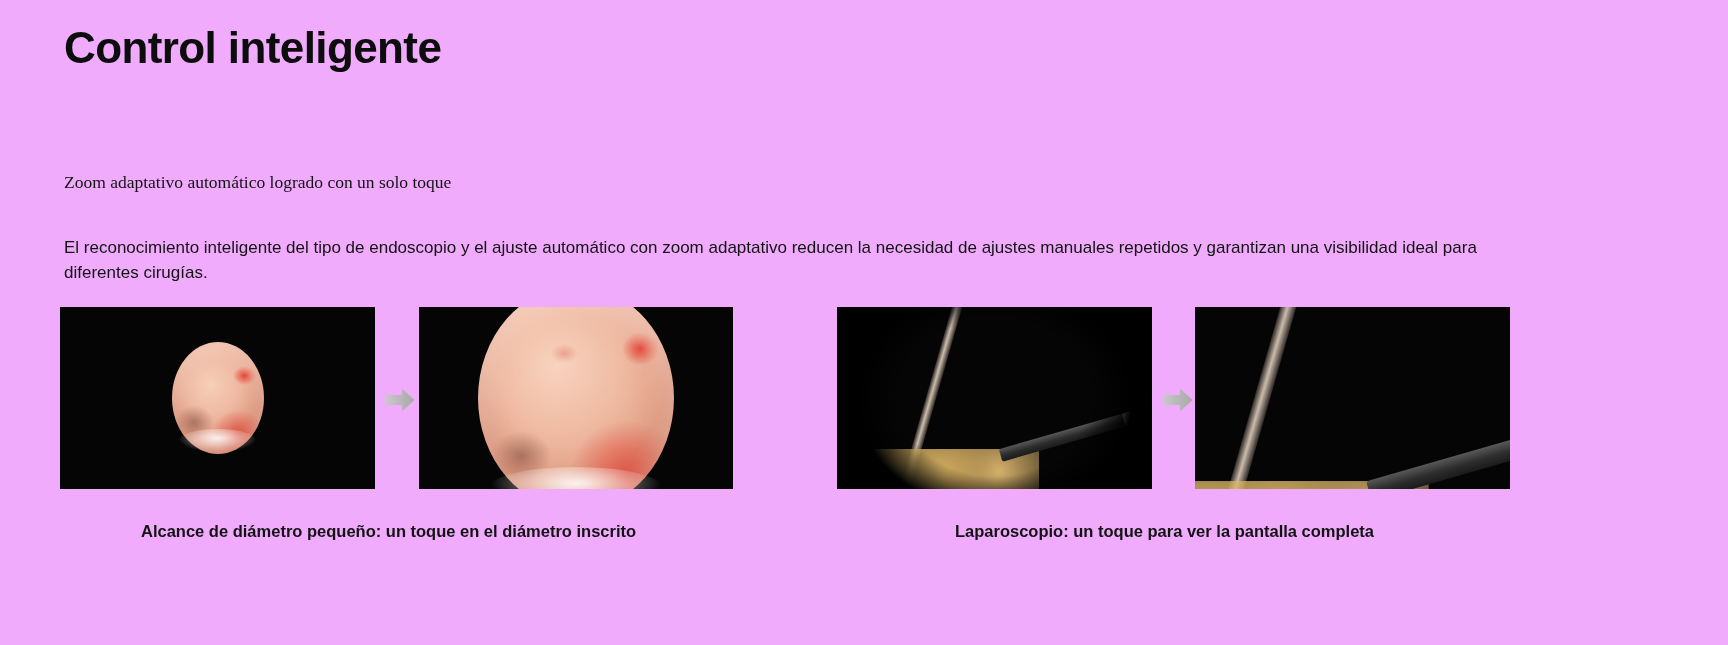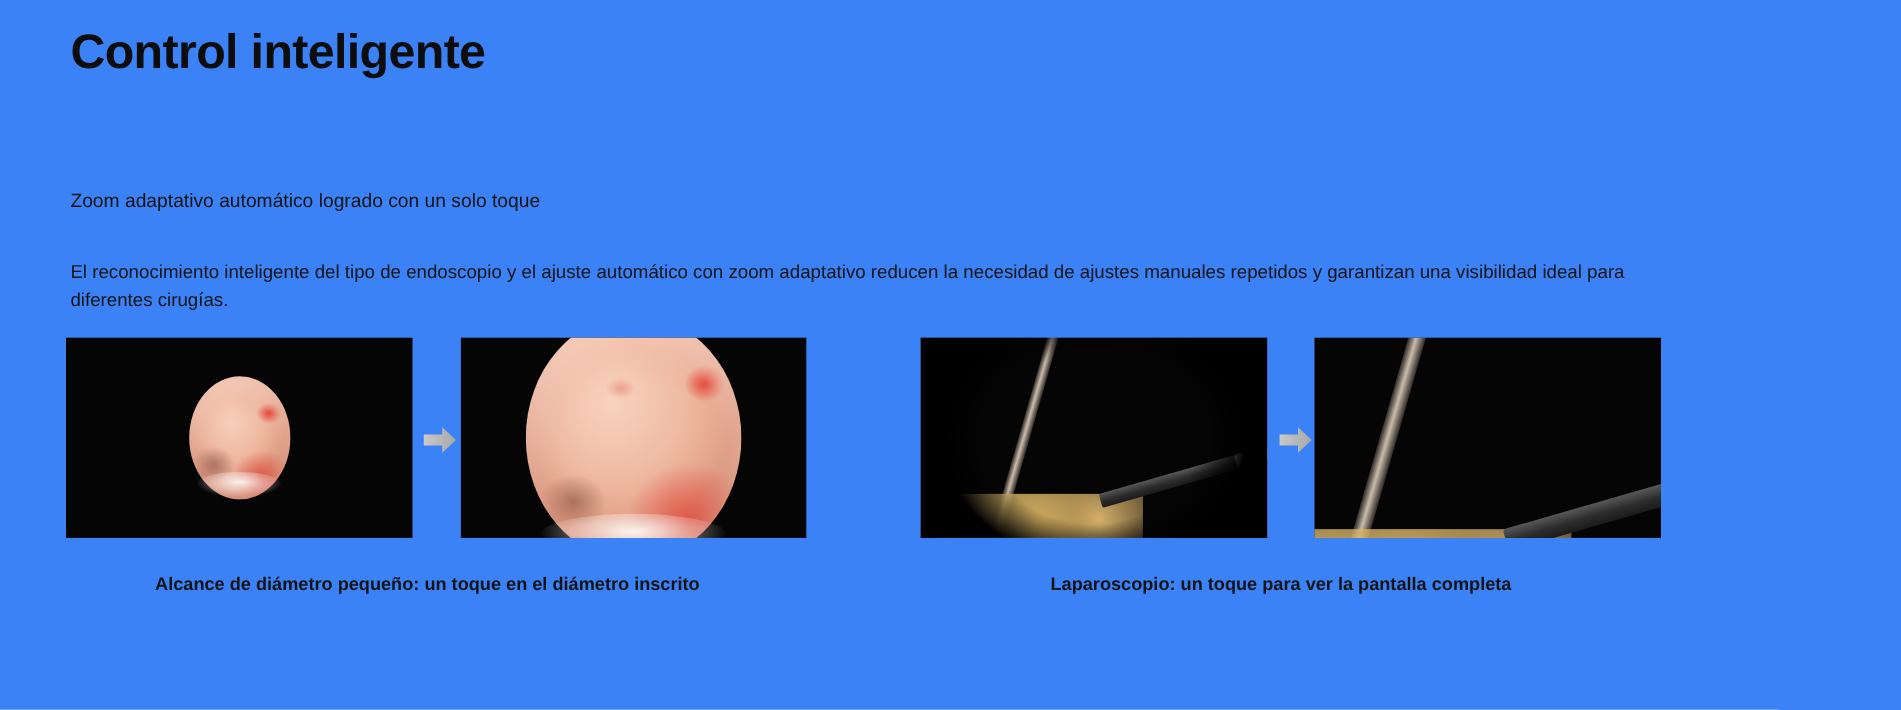--- a/index.html
+++ b/index.html
@@ -12,21 +12,21 @@
     background: #d7d7d7;
     font-family: "Liberation Sans", sans-serif;
     color: #111111;
     overflow: hidden;
     position: relative;
   }
 
   .page {
     position: absolute;
     inset: 0;
-    background: #3b82f6;
+    background: #f0abfc;
   }
 
   
   .heading-block {
     position: absolute;
     left: 64px;
     top: 24px;
     width: 1300px;
   }
   .title-main {
@@ -51,20 +51,21 @@
   
   .lede {
     position: absolute;
     left: 64px;
     top: 152px;
     font-size: 17.5px;
     font-weight: 400;
     line-height: 1.4;
     color: #131313;
     white-space: nowrap;
+    font-family: Liberation Serif, serif;
   }
   .body-copy {
     position: absolute;
     left: 64px;
     top: 219px;
     width: 1448px;
     font-size: 17px;
     font-weight: 400;
     line-height: 1.45;
     color: #131313;

